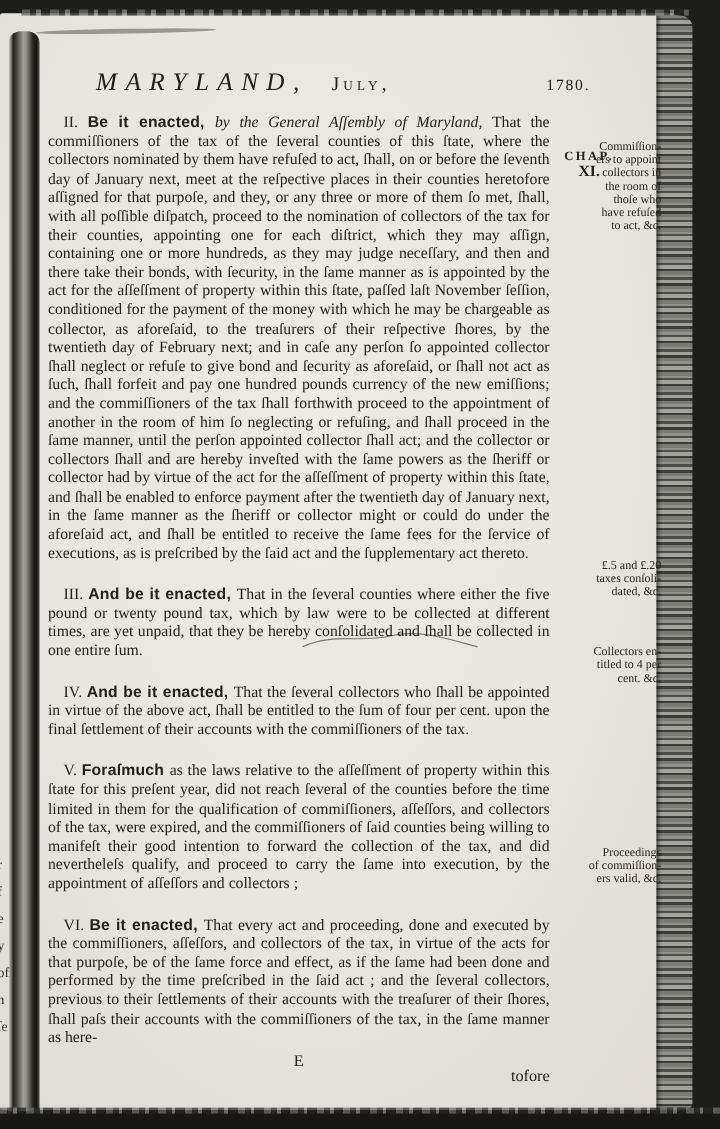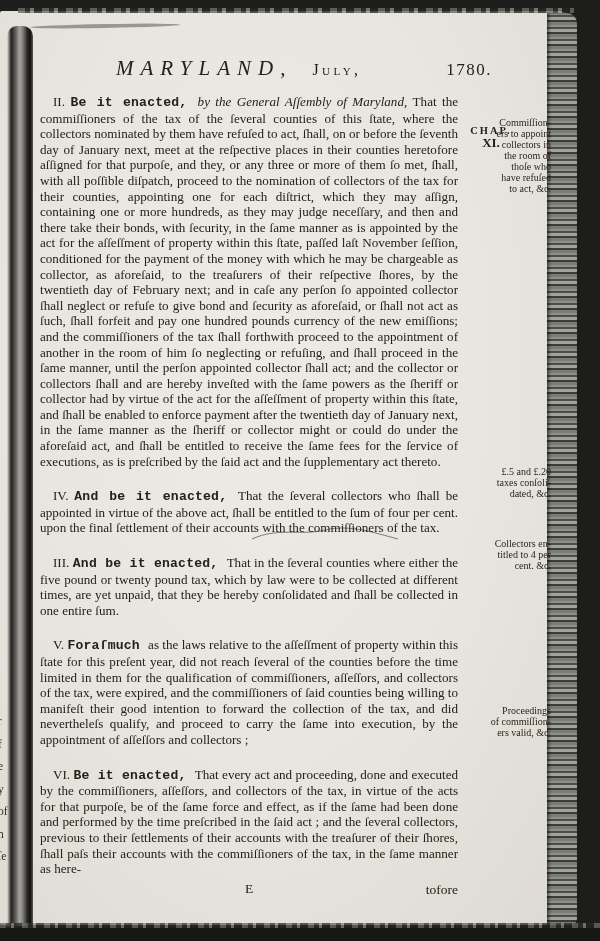--- a/index.html
+++ b/index.html
@@ -54,31 +54,31 @@
       #6b6b66 0 6px, #2e2e2b 6px 11px, #8a8a84 11px 14px, #242421 14px 22px);
     opacity:.75;
   }
 
   
   .text-col {
     position:absolute; left:40px; top:56px; width:418px;
     color:#262019;
   }
   .header-row { display:flex; align-items:baseline; width:452px; margin:0 0 13px 0; }
-  .hdr-title { font-style:italic; font-size:21px; letter-spacing:7px; margin-left:76px; white-space:nowrap; }
+  .hdr-title { font-style:italic; font-size:21px; letter-spacing:7px; margin-left:40px; white-space:nowrap; }
   .hdr-month { font-variant:small-caps; font-size:16px; letter-spacing:3.5px; margin-left:20px; white-space:nowrap; }
-  .hdr-year  { font-size:17px; letter-spacing:1.5px; margin-left:auto; white-space:nowrap; }
+  .hdr-year  { font-size:13px; letter-spacing:1.5px; margin-left:auto; white-space:nowrap; }
 
   .para {
     font-size:13.1px; line-height:15.6px;
     text-align:justify; text-indent:13px;
     margin:0 0 19px 0;
   }
   .para.last { margin-bottom:4px; }
-  .blackletter { font-weight:bold; font-family:Liberation Mono, monospace; letter-spacing:.2px; }
+  .blackletter { font-weight:bold; font-family:Liberation Sans, sans-serif; letter-spacing:.2px; }
   .italic { font-style:italic; }
 
   .chapter-note {
     position:absolute; left:462px; top:92px; width:58px;
     font-size:10.5px; font-weight:bold; text-align:center; color:#26201a;margin-top:33px;
   }
   .chapter-note .l1 { letter-spacing:2px; display:block; }
   .chapter-note .l2 { display:block; font-size:13px; margin-top:-1px; }
 
   .mnote {
@@ -86,21 +86,21 @@
     font-size:10px; line-height:11px; white-space:pre-line;
     color:#2b241d; text-align:right;
   }
   .mn-2 { top:117px; }
   .mn-3 { top:466px; }
   .mn-4 { top:538px; }
   .mn-6 { top:705px; }
 
   .sig-row { position:relative; width:418px; font-size:13.5px; color:#262019; }
   .sig-mark { display:block; text-align:center; }
-  .catchword { position:absolute; right:0; top:1px;padding-left:44px; }
+  .catchword { position:absolute; right:0; top:13px;padding-left:44px; }
 
   .edge-glyphs {
     position:absolute; left:-2px; top:710px; width:12px;
     font-size:11.5px; line-height:22.5px; white-space:pre-line;
     color:#332c24; overflow:hidden;
   }
   .pen-squiggle { position:absolute; left:250px; top:524px; opacity:.75; }
 </style>
 </head>
 <body>
@@ -152,25 +152,25 @@
     <span class="hdr-title">MARYLAND,</span>
     <span class="hdr-month">July,</span>
     <span class="hdr-year">1780.</span>
   </div>
 
   <p class="para">
     <span>II. </span><span class="blackletter">Be it enacted, </span><span class="italic">by the General Aſſembly of Maryland, </span><span>That the commiſſioners of the tax of the ſeveral counties of this ſtate, where the collectors nominated by them have refuſed to act, ſhall, on or before the ſeventh day of January next, meet at the reſpective places in their counties heretofore aſſigned for that purpoſe, and they, or any three or more of them ſo met, ſhall, with all poſſible diſpatch, proceed to the nomination of collectors of the tax for their counties, appointing one for each diſtrict, which they may aſſign, containing one or more hundreds, as they may judge neceſſary, and then and there take their bonds, with ſecurity, in the ſame manner as is appointed by the act for the aſſeſſment of property within this ſtate, paſſed laſt November ſeſſion, conditioned for the payment of the money with which he may be chargeable as collector, as aforeſaid, to the treaſurers of their reſpective ſhores, by the twentieth day of February next; and in caſe any perſon ſo appointed collector ſhall neglect or refuſe to give bond and ſecurity as aforeſaid, or ſhall not act as ſuch, ſhall forfeit and pay one hundred pounds currency of the new emiſſions; and the commiſſioners of the tax ſhall forthwith proceed to the appointment of another in the room of him ſo neglecting or refuſing, and ſhall proceed in the ſame manner, until the perſon appointed collector ſhall act; and the collector or collectors ſhall and are hereby inveſted with the ſame powers as the ſheriff or collector had by virtue of the act for the aſſeſſment of property within this ſtate, and ſhall be enabled to enforce payment after the twentieth day of January next, in the ſame manner as the ſheriff or collector might or could do under the aforeſaid act, and ſhall be entitled to receive the ſame fees for the ſervice of executions, as is preſcribed by the ſaid act and the ſupplementary act thereto.</span>
   </p>
 
   <p class="para">
-    <span>IV. </span><span class="blackletter">And be it enacted, </span><span>That the ſeveral collectors who ſhall be appointed in virtue of the above act, ſhall be entitled to the ſum of four per cent. upon the final ſettlement of their accounts with the commiſſioners of the tax.</span>
+    <span>III. </span><span class="blackletter">And be it enacted, </span><span>That in the ſeveral counties where either the five pound or twenty pound tax, which by law were to be collected at different times, are yet unpaid, that they be hereby conſolidated and ſhall be collected in one entire ſum.</span>
   </p>
 
   <p class="para">
-    <span>III. </span><span class="blackletter">And be it enacted, </span><span>That in the ſeveral counties where either the five pound or twenty pound tax, which by law were to be collected at different times, are yet unpaid, that they be hereby conſolidated and ſhall be collected in one entire ſum.</span>
+    <span>IV. </span><span class="blackletter">And be it enacted, </span><span>That the ſeveral collectors who ſhall be appointed in virtue of the above act, ſhall be entitled to the ſum of four per cent. upon the final ſettlement of their accounts with the commiſſioners of the tax.</span>
   </p>
 
   <p class="para">
     <span>V. </span><span class="blackletter">Foraſmuch </span><span>as the laws relative to the aſſeſſment of property within this ſtate for this preſent year, did not reach ſeveral of the counties before the time limited in them for the qualification of commiſſioners, aſſeſſors, and collectors of the tax, were expired, and the commiſſioners of ſaid counties being willing to manifeſt their good intention to forward the collection of the tax, and did nevertheleſs qualify, and proceed to carry the ſame into execution, by the appointment of aſſeſſors and collectors ;</span>
   </p>
 
   <p class="para last">
     <span>VI. </span><span class="blackletter">Be it enacted, </span><span>That every act and proceeding, done and executed by the commiſſioners, aſſeſſors, and collectors of the tax, in virtue of the acts for that purpoſe, be of the ſame force and effect, as if the ſame had been done and performed by the time preſcribed in the ſaid act ; and the ſeveral collectors, previous to their ſettlements of their accounts with the treaſurer of their ſhores, ſhall paſs their accounts with the commiſſioners of the tax, in the ſame manner as here-</span>
   </p>
 

